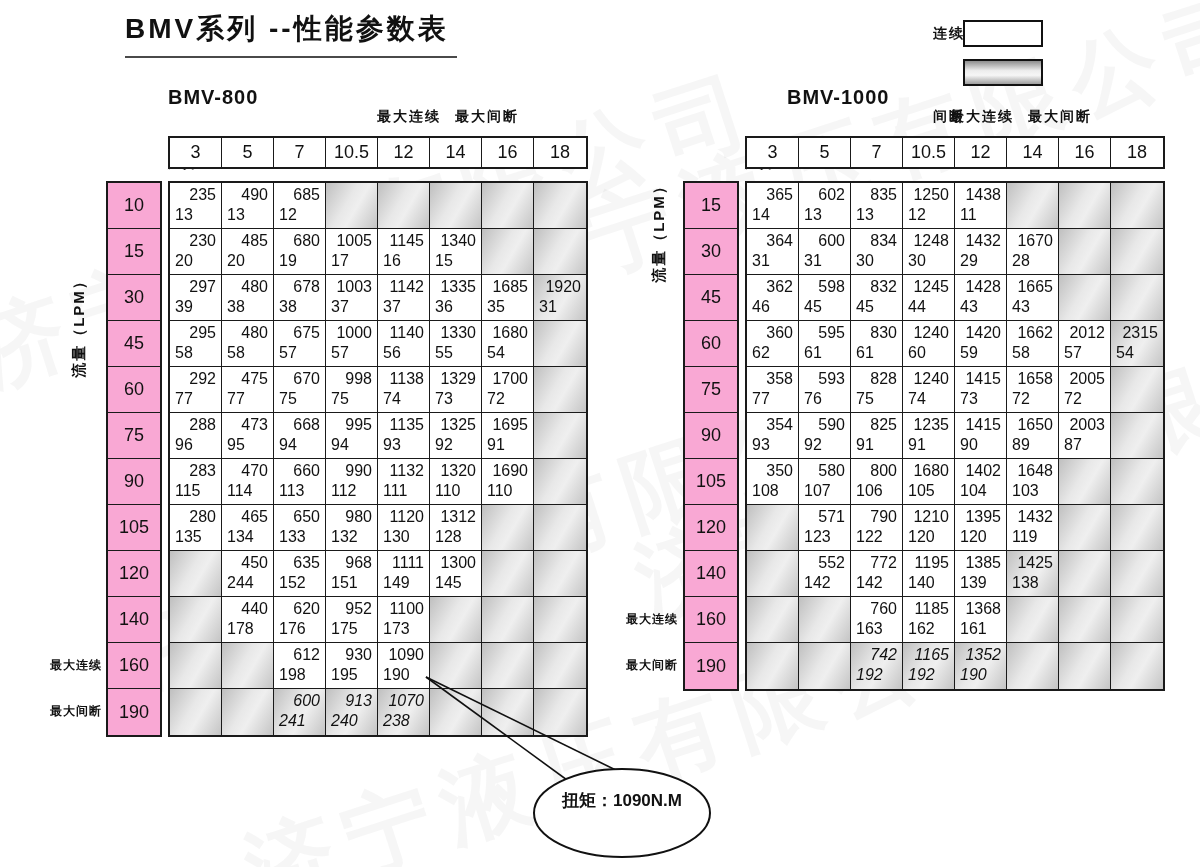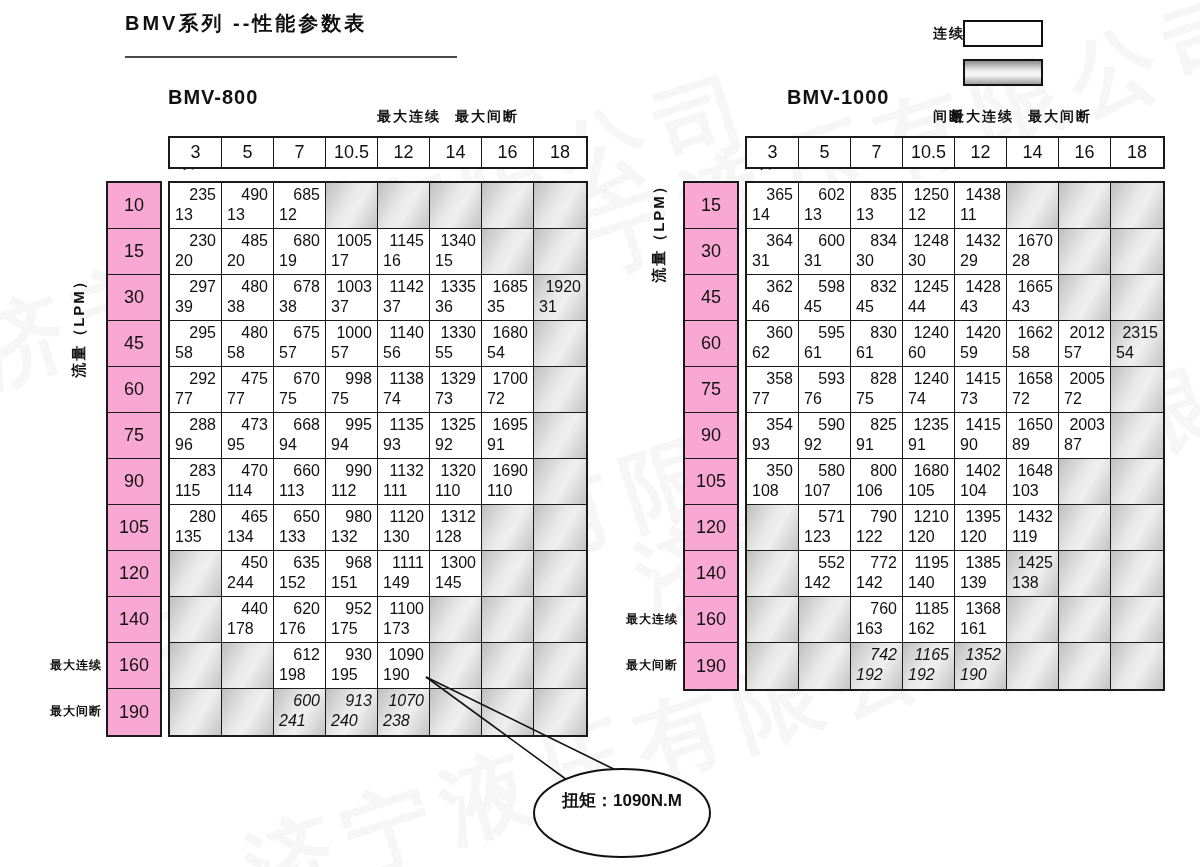--- a/index.html
+++ b/index.html
@@ -1,20 +1,20 @@
 <!DOCTYPE html>
 <html><head>
 <meta charset="utf-8">
 <style>
   html,body{margin:0;padding:0;background:#fff;}
   .page{position:relative;width:1200px;height:867px;background:#fff;overflow:hidden;
         font-family:"Liberation Sans","DejaVu Sans",sans-serif;color:#111;}
   .wm{position:absolute;font-size:88px;font-weight:bold;color:rgba(110,110,110,0.06);
       white-space:nowrap;transform:rotate(-18deg);pointer-events:none;letter-spacing:14px;}
-  .title{position:absolute;left:125px;top:10px;font-size:20px;font-weight:bold;letter-spacing:3px;}
+  .title{position:absolute;left:125px;top:10px;font-size:28px;font-weight:bold;letter-spacing:3px;}
   .title-underline{position:absolute;left:125px;top:56px;width:332px;height:2px;background:#4a4a4a;}
   .legend-label{position:absolute;font-size:14px;font-weight:bold;letter-spacing:2px;}
   .legend-box{position:absolute;width:80px;height:27px;border:2px solid #111;background:#fff;box-sizing:border-box;}
   .legend-box.gray{background:linear-gradient(180deg,#8e8e8e 0%,#ededed 42%,#f6f6f6 62%,#9e9e9e 100%);}
   .tbl-name{position:absolute;font-size:20px;font-weight:bold;letter-spacing:1px;}
   .plabel{position:absolute;font-size:14px;font-weight:bold;letter-spacing:1px;margin-top:44px;}
   .maxlabels{position:absolute;font-size:14px;font-weight:bold;letter-spacing:2px;}
   .maxlabels span{margin-right:14px;}
   .prow{position:absolute;display:grid;grid-template-columns:repeat(8,52px);width:420px;height:33px;
         border:2px solid #1a1a1a;box-sizing:border-box;background:#fff;}

